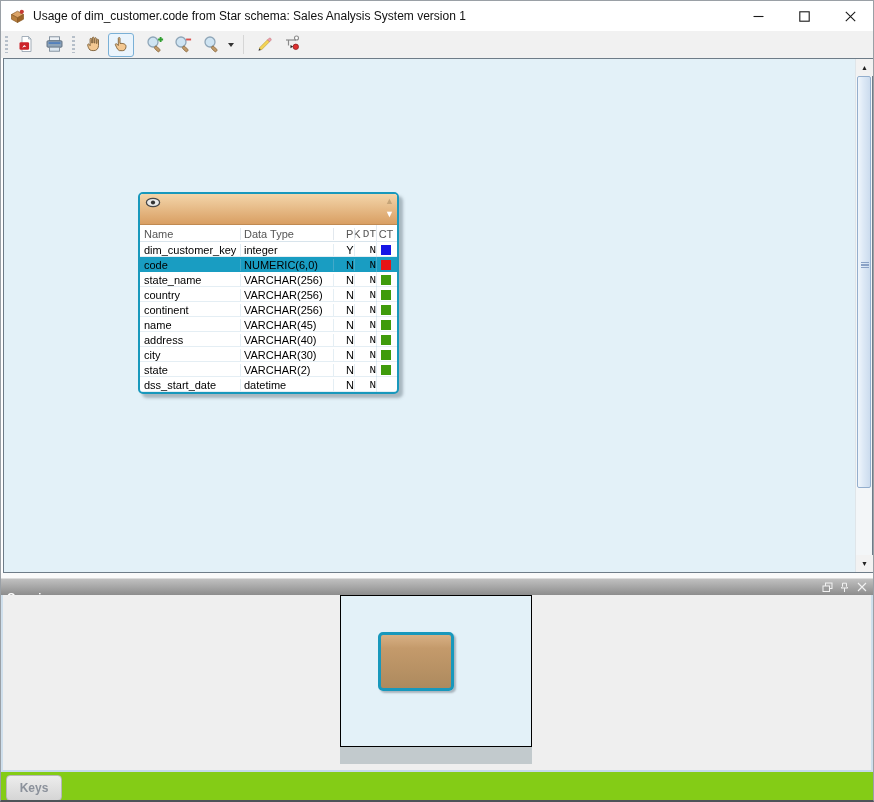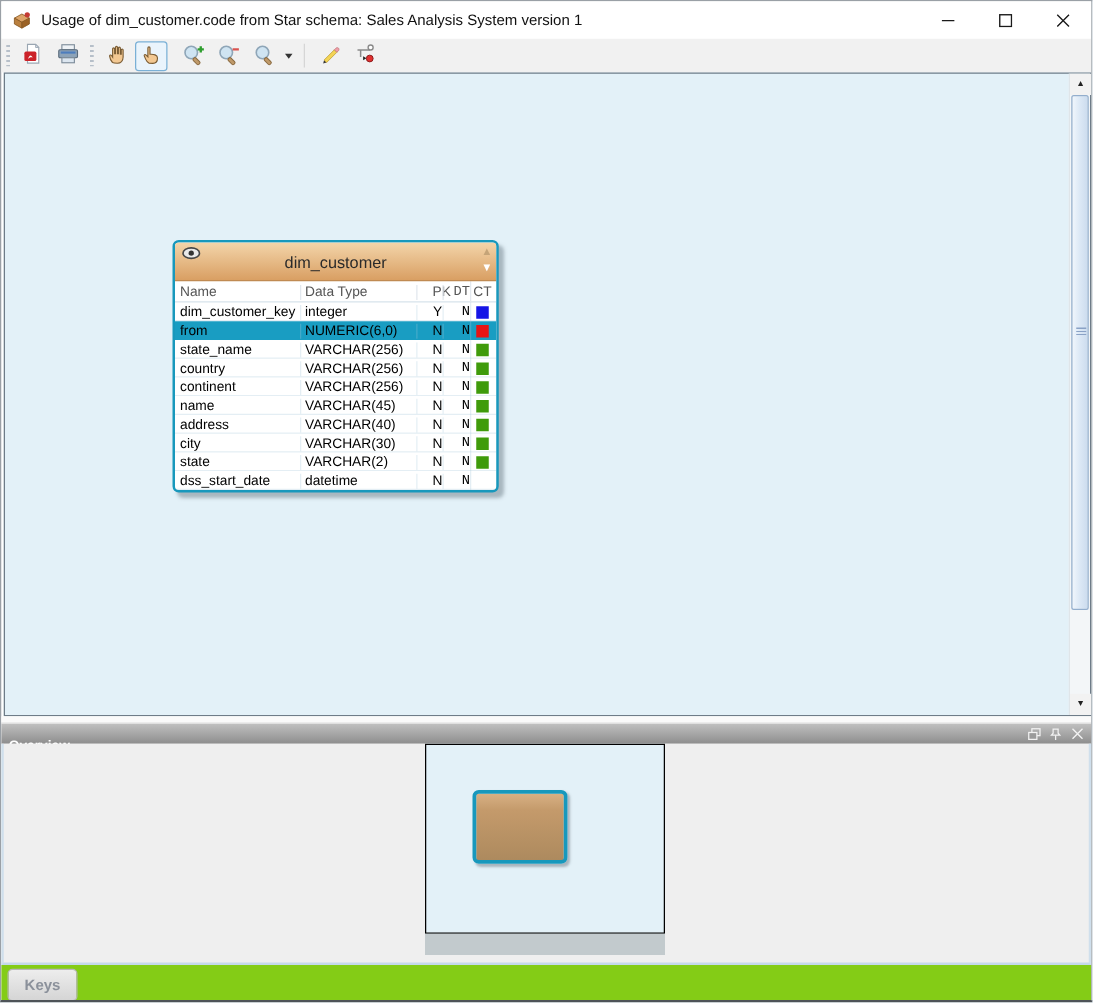--- a/index.html
+++ b/index.html
@@ -220,21 +220,20 @@
   <div class="canvas-wrap">
 
     <div class="entity">
       <div class="entity-header">
         <span class="entity-eye">
           <svg width="16" height="11" viewBox="0 0 16 11">
             <ellipse cx="8" cy="5.5" rx="6.6" ry="4.2" fill="#e9e9e9" stroke="#474747" stroke-width="1.3"></ellipse>
             <circle cx="8" cy="5.5" r="2.1" fill="#333"></circle>
           </svg>
         </span>
-        <span class="entity-title">dim_customer</span>
         <span class="entity-sort">
           <span class="tri-up">▲</span>
           <span class="tri-down">▼</span>
         </span>
       </div>
       <div class="entity-cols">
         <span class="c-name">Name</span>
         <span class="c-type">Data Type</span>
         <span class="c-pk">PK</span>
         <span class="c-dt">DT</span>
@@ -244,21 +243,21 @@
           <div class="erow">
     <span class="c-name">dim_customer_key</span>
     <span class="c-type">integer</span>
     <span class="c-pk">Y</span>
     <span class="c-dt">N</span>
     <span class="c-ct">
               <span class="ct-square" style="background: rgb(21, 21, 230);"></span>
             </span>
   </div>
           <div class="erow selected">
-    <span class="c-name">from</span>
+    <span class="c-name">code</span>
     <span class="c-type">NUMERIC(6,0)</span>
     <span class="c-pk">N</span>
     <span class="c-dt">N</span>
     <span class="c-ct">
               <span class="ct-square" style="background: rgb(232, 20, 20);"></span>
             </span>
   </div>
           <div class="erow">
     <span class="c-name">state_name</span>
     <span class="c-type">VARCHAR(256)</span>

